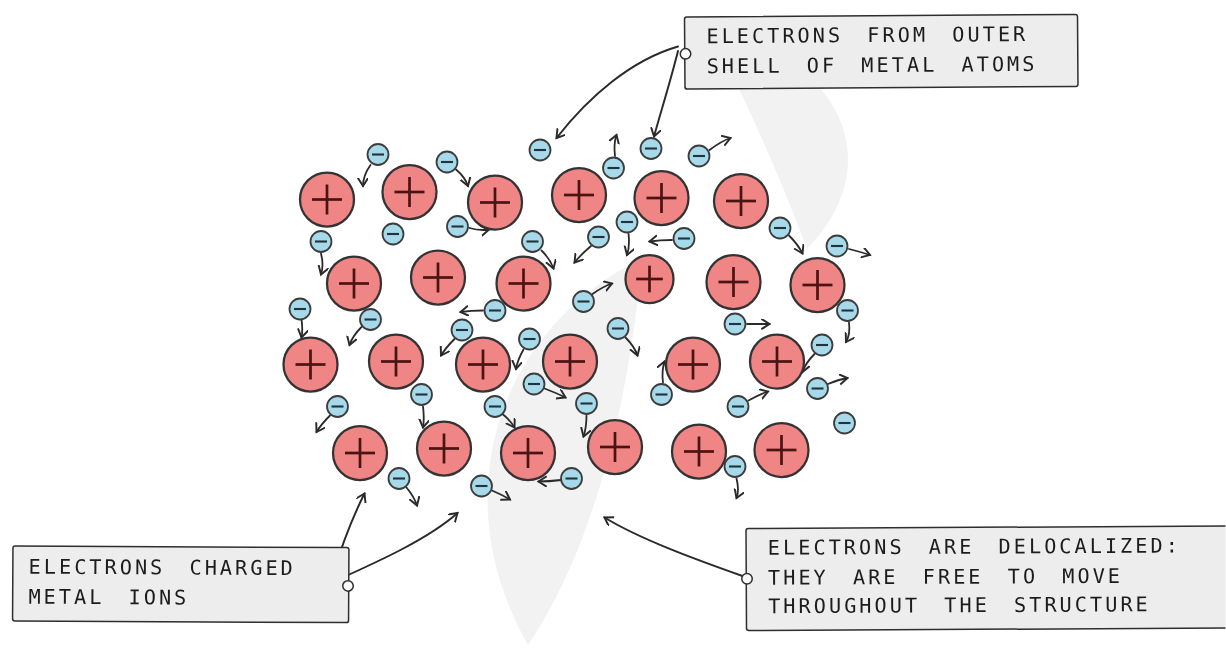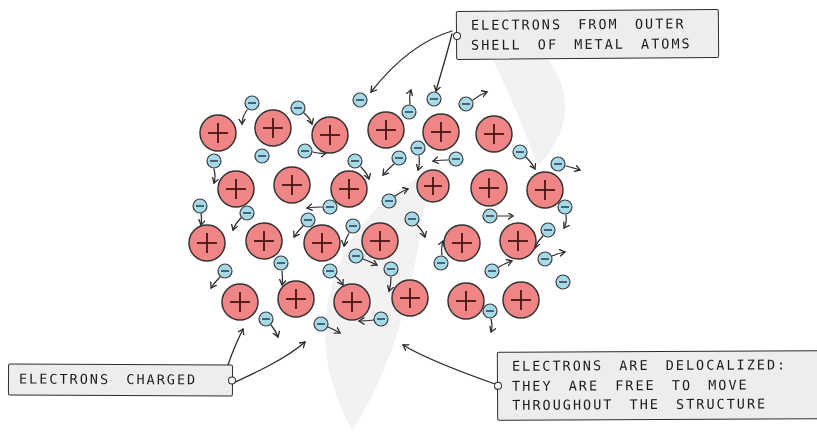--- a/index.html
+++ b/index.html
@@ -372,20 +372,21 @@
   </svg>
 
   <div class="callout" id="callout-electrons-outer">
     <span class="line">ELECTRONS FROM OUTER</span>
     <span class="line">SHELL OF METAL ATOMS</span>
     <span class="connector-dot left"></span>
   </div>
 
   <div class="callout" id="callout-positive-ions">
     <span class="line">ELECTRONS CHARGED</span>
+    <span class="line">METAL IONS</span>
     <span class="connector-dot right"></span>
   </div>
 
   <div class="callout" id="callout-delocalized">
     <span class="line">ELECTRONS ARE DELOCALIZED:</span>
     <span class="line">THEY ARE FREE TO MOVE</span>
     <span class="line">THROUGHOUT THE STRUCTURE</span>
     <span class="connector-dot left"></span>
   </div>
 

